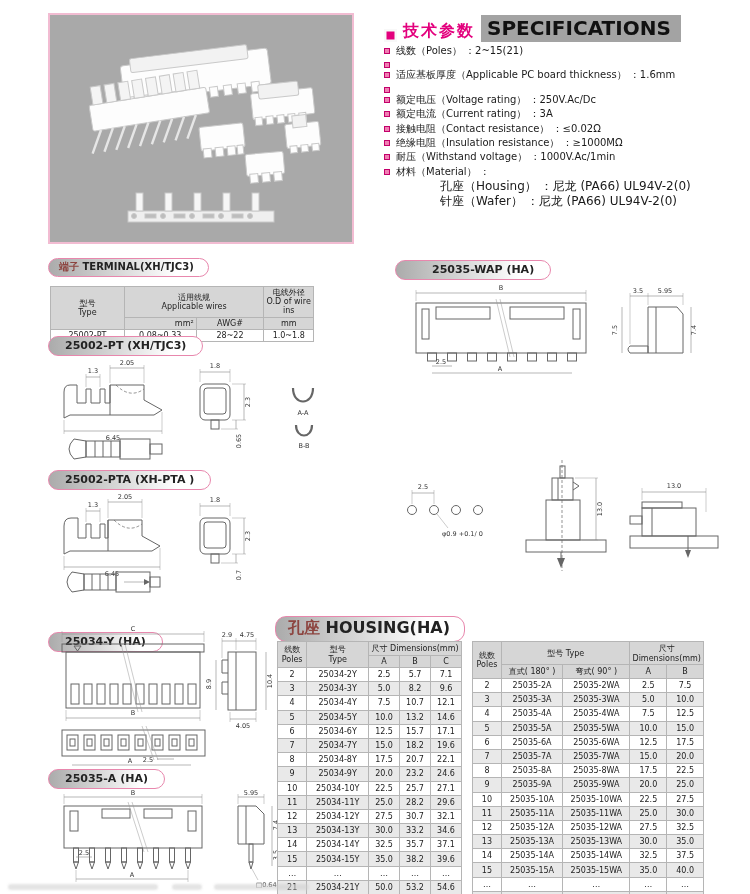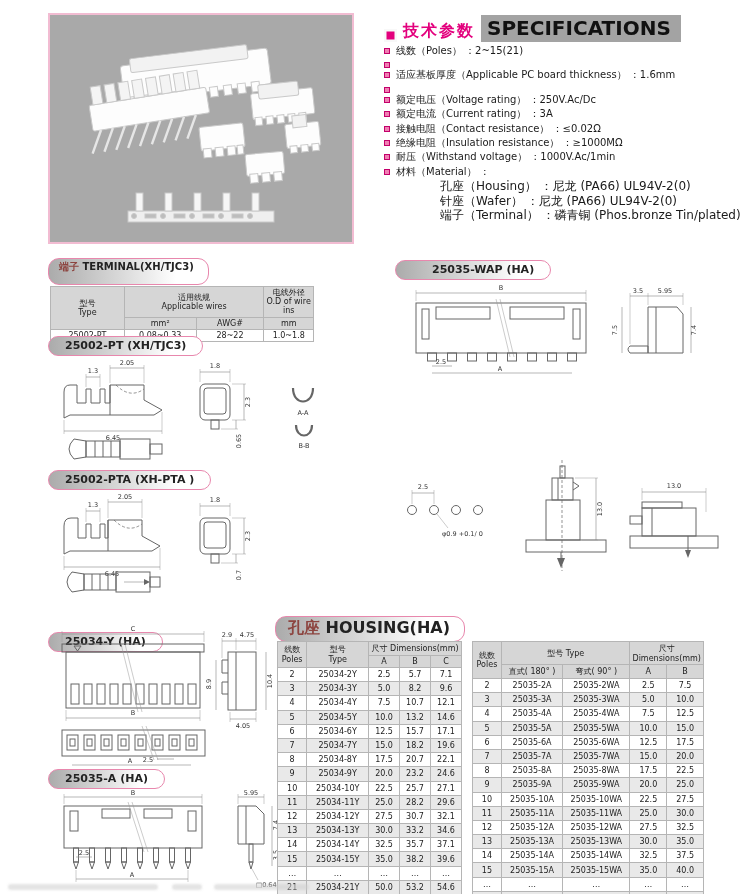--- a/index.html
+++ b/index.html
@@ -187,24 +187,23 @@
     <div class="spec-item">
         <span class="bullet"></span>
         <span>耐压（Withstand voltage） ：1000V.Ac/1min</span>
       </div>
     <div class="spec-item">
         <span class="bullet"></span>
         <span>材料（Material） ：</span>
       </div>
     <div class="spec-sub">孔座（Housing） ：尼龙 (PA66) UL94V-2(0)</div>
     <div class="spec-sub">针座（Wafer） ：尼龙 (PA66) UL94V-2(0)</div>
-    <div class="spec-sub">端子（Terminal） ：磷青铜 (Phos.bronze Tin/plated)</div>
   </div>
 
-  <div class="pill" style="left:48px;top:258px;padding:1px 14px 10px 10px;font-size:10px;">
+  <div class="pill" style="left:48px;top:258px;padding:1px 14px 2px 10px;font-size:10px;">
     <span class="zh">端子</span>
     <span>TERMINAL(XH/TJC3)</span>
   </div>
 
   <table class="dtable t-terminal">
     <thead>
       <tr>
         <th rowspan="2" style="width:68px;">
             <div>型号</div>
             <div>Type</div>
@@ -212,21 +211,21 @@
         <th colspan="2">
             <div>适用线规</div>
             <div>Applicable wires</div>
           </th>
         <th style="width:44px;">
             <div>电线外径</div>
             <div>O.D of wire ins</div>
           </th>
       </tr>
       <tr>
-        <th style="width:66px;">mm²</th>
+        <th style="width:66px;text-align:right;">mm²</th>
         <th style="width:62px;">AWG#</th>
         <th>mm</th>
       </tr>
     </thead>
     <tbody>
       <tr>
         <td>25002-PT</td>
         <td>0.08~0.33</td>
         <td>28~22</td>
         <td>1.0~1.8</td>

